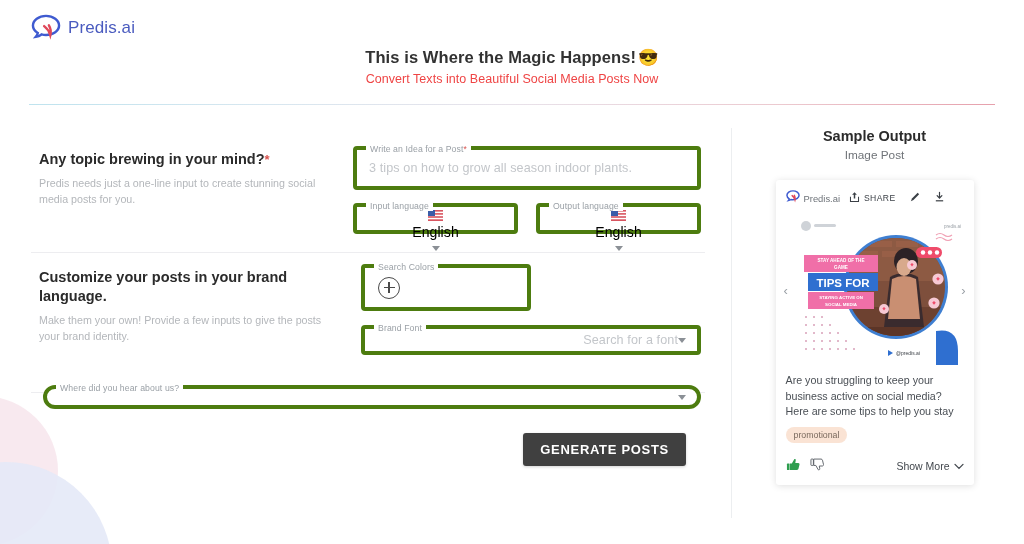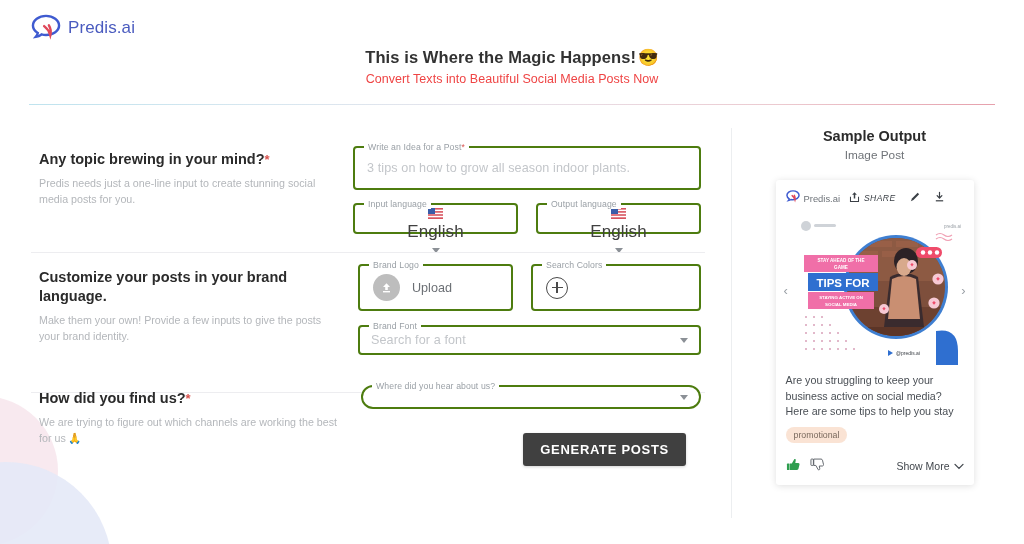--- a/index.html
+++ b/index.html
@@ -52,40 +52,40 @@
     line-height:1.3;
   }
   .req { color:#d9534f; font-size:13px; }
   .sec-desc {
     margin-top:6px; font-size:10.7px; color:#b4b7bb; line-height:1.52; max-width:300px;
   }
   .sec-divider { position:absolute; left:31px; width:674px; height:1px; background:#ededf0; }
 
   
   .field {
-    position:relative; border:2px solid #4d7c0f; border-radius:4px; background:#fff;
+    position:relative; border:4px solid #4d7c0f; border-radius:4px; background:#fff;text-align:right;
   }
   .field-legend {
     position:absolute; top:-6px; left:9px; background:#fff; padding:0 4px;
     font-size:8.7px; color:#9aa0a6; letter-spacing:.1px; white-space:nowrap;
   }
   .field-legend .req { font-size:8.5px; }
   .field-value {
     font-size:12.6px; color:#c3c6ca; letter-spacing:.1px;
   }
   .field-value.filled { color:#5d6166; }
 
   .idea-field { height:44px; display:flex; align-items:center; padding:0 12px; }
 
   .lang-row { display:flex; gap:18px; margin-top:13px; }
   .lang-field {
     width:165px; height:31px; display:flex; align-items:center; padding:0 9px; gap:6px;flex-direction:column;
   }
   .flag { width:15px; height:11px; display:inline-block; border-radius:1px; flex:0 0 auto;}
-  .lang-field .field-value { flex:1; color:#404040; font-size:17px;}
+  .lang-field .field-value { flex:1; color:#000000; font-size:14px;}
   .caret {
     width:0;height:0;border-left:4px solid transparent;border-right:4px solid transparent;
     border-top:5px solid #8b9096; flex:0 0 auto;
   }
 
   .brand-row { display:flex; gap:18px; }
   .logo-field { width:155px; height:47px; display:flex; align-items:center; padding:0 13px; gap:12px; }
   .upload-circle {
     width:27px;height:27px;border-radius:50%;background:#bdbdbd;
     display:flex;align-items:center;justify-content:center; flex:0 0 auto;
@@ -121,21 +121,21 @@
   .sample-title { text-align:center; font-size:14.5px; color:#2b2b2b; font-weight:600; margin-top:16px; }
   .sample-sub { text-align:center; font-size:11.8px; color:#6f7378; margin-top:4px; }
 
   .card {
     margin:18px auto 0; width:198px; background:#fff; border-radius:3px;
     box-shadow:0 1px 7px rgba(0,0,0,.13); padding:9px 10px 9px;
   }
   .card-top { display:flex; align-items:center; gap:9px; height:18px; }
   .card-brand { display:flex; align-items:center; gap:4px; }
   .card-brand-text { font-size:9.4px; color:#6e7379; }
-  .card-act { display:flex; align-items:center; gap:4px; color:#3a3f45;font-style:italic; }
+  .card-act { display:flex; align-items:center; gap:4px; color:#3a3f45; }
   .card-act-label { font-size:8.6px; color:#3a3f45; letter-spacing:.4px; }
 
   .carousel { position:relative; margin-top:8px; }
   .post-img {
     width:178px; height:150px; display:block; margin:0 auto; border-radius:2px; overflow:hidden;
   }
   .arrow { position:absolute; top:50%; transform:translateY(-50%); font-size:13px; color:#9aa0a6; }
   .arrow.left { left:-2px; } .arrow.right { right:-2px; }
 
   .caption { margin-top:8px; font-size:10.7px; line-height:1.45; color:#4a4f55; }
@@ -229,52 +229,36 @@
 
     <div class="section" style="padding-top:30px;">
       <div class="sec-left">
         <div class="sec-title">
           <span>Customize your posts in your brand language.</span>
         </div>
         <div class="sec-desc">Make them your own! Provide a few inputs to give the posts your brand identity.</div>
       </div>
       <div class="sec-right">
         <div class="brand-row">
-          <div class="field logo-field">
-            <span class="field-legend">Brand Logo</span>
-            <span class="upload-circle">
-              <svg width="13" height="13" viewBox="0 0 13 13">
-                  <path d="M6.5 2.2 L10 6 H7.8 V9 H5.2 V6 H3 Z" fill="#fff"></path>
-                  <rect x="3" y="10" width="7" height="1.4" fill="#fff"></rect>
-                </svg>
-            </span>
-            <span class="upload-label">Upload</span>
-          </div>
           <div class="field colors-field">
             <span class="field-legend">Search Colors</span>
             <span class="plus-circle"></span>
           </div>
         </div>
         <div class="field font-field">
           <span class="field-legend">Brand Font</span>
           <span class="field-value">Search for a font</span>
           <span class="caret"></span>
         </div>
       </div>
     </div>
 
     <div class="sec-divider" style="top:280px;"></div>
 
     <div class="section" style="padding-top:30px;">
-      <div class="sec-left">
-        <div class="sec-title">
-          <span>How did you find us?</span><span class="req">*</span>
-        </div>
-        <div class="sec-desc">We are trying to figure out which channels are working the best for us 🙏</div>
-      </div>
       <div class="sec-right">
         <div class="field hear-field">
           <span class="field-legend">Where did you hear about us?</span>
           <span class="field-value filled"></span>
           <span class="caret"></span>
         </div>
         <div class="btn-row">
           <button class="gen-btn">GENERATE POSTS</button>
         </div>
       </div>

